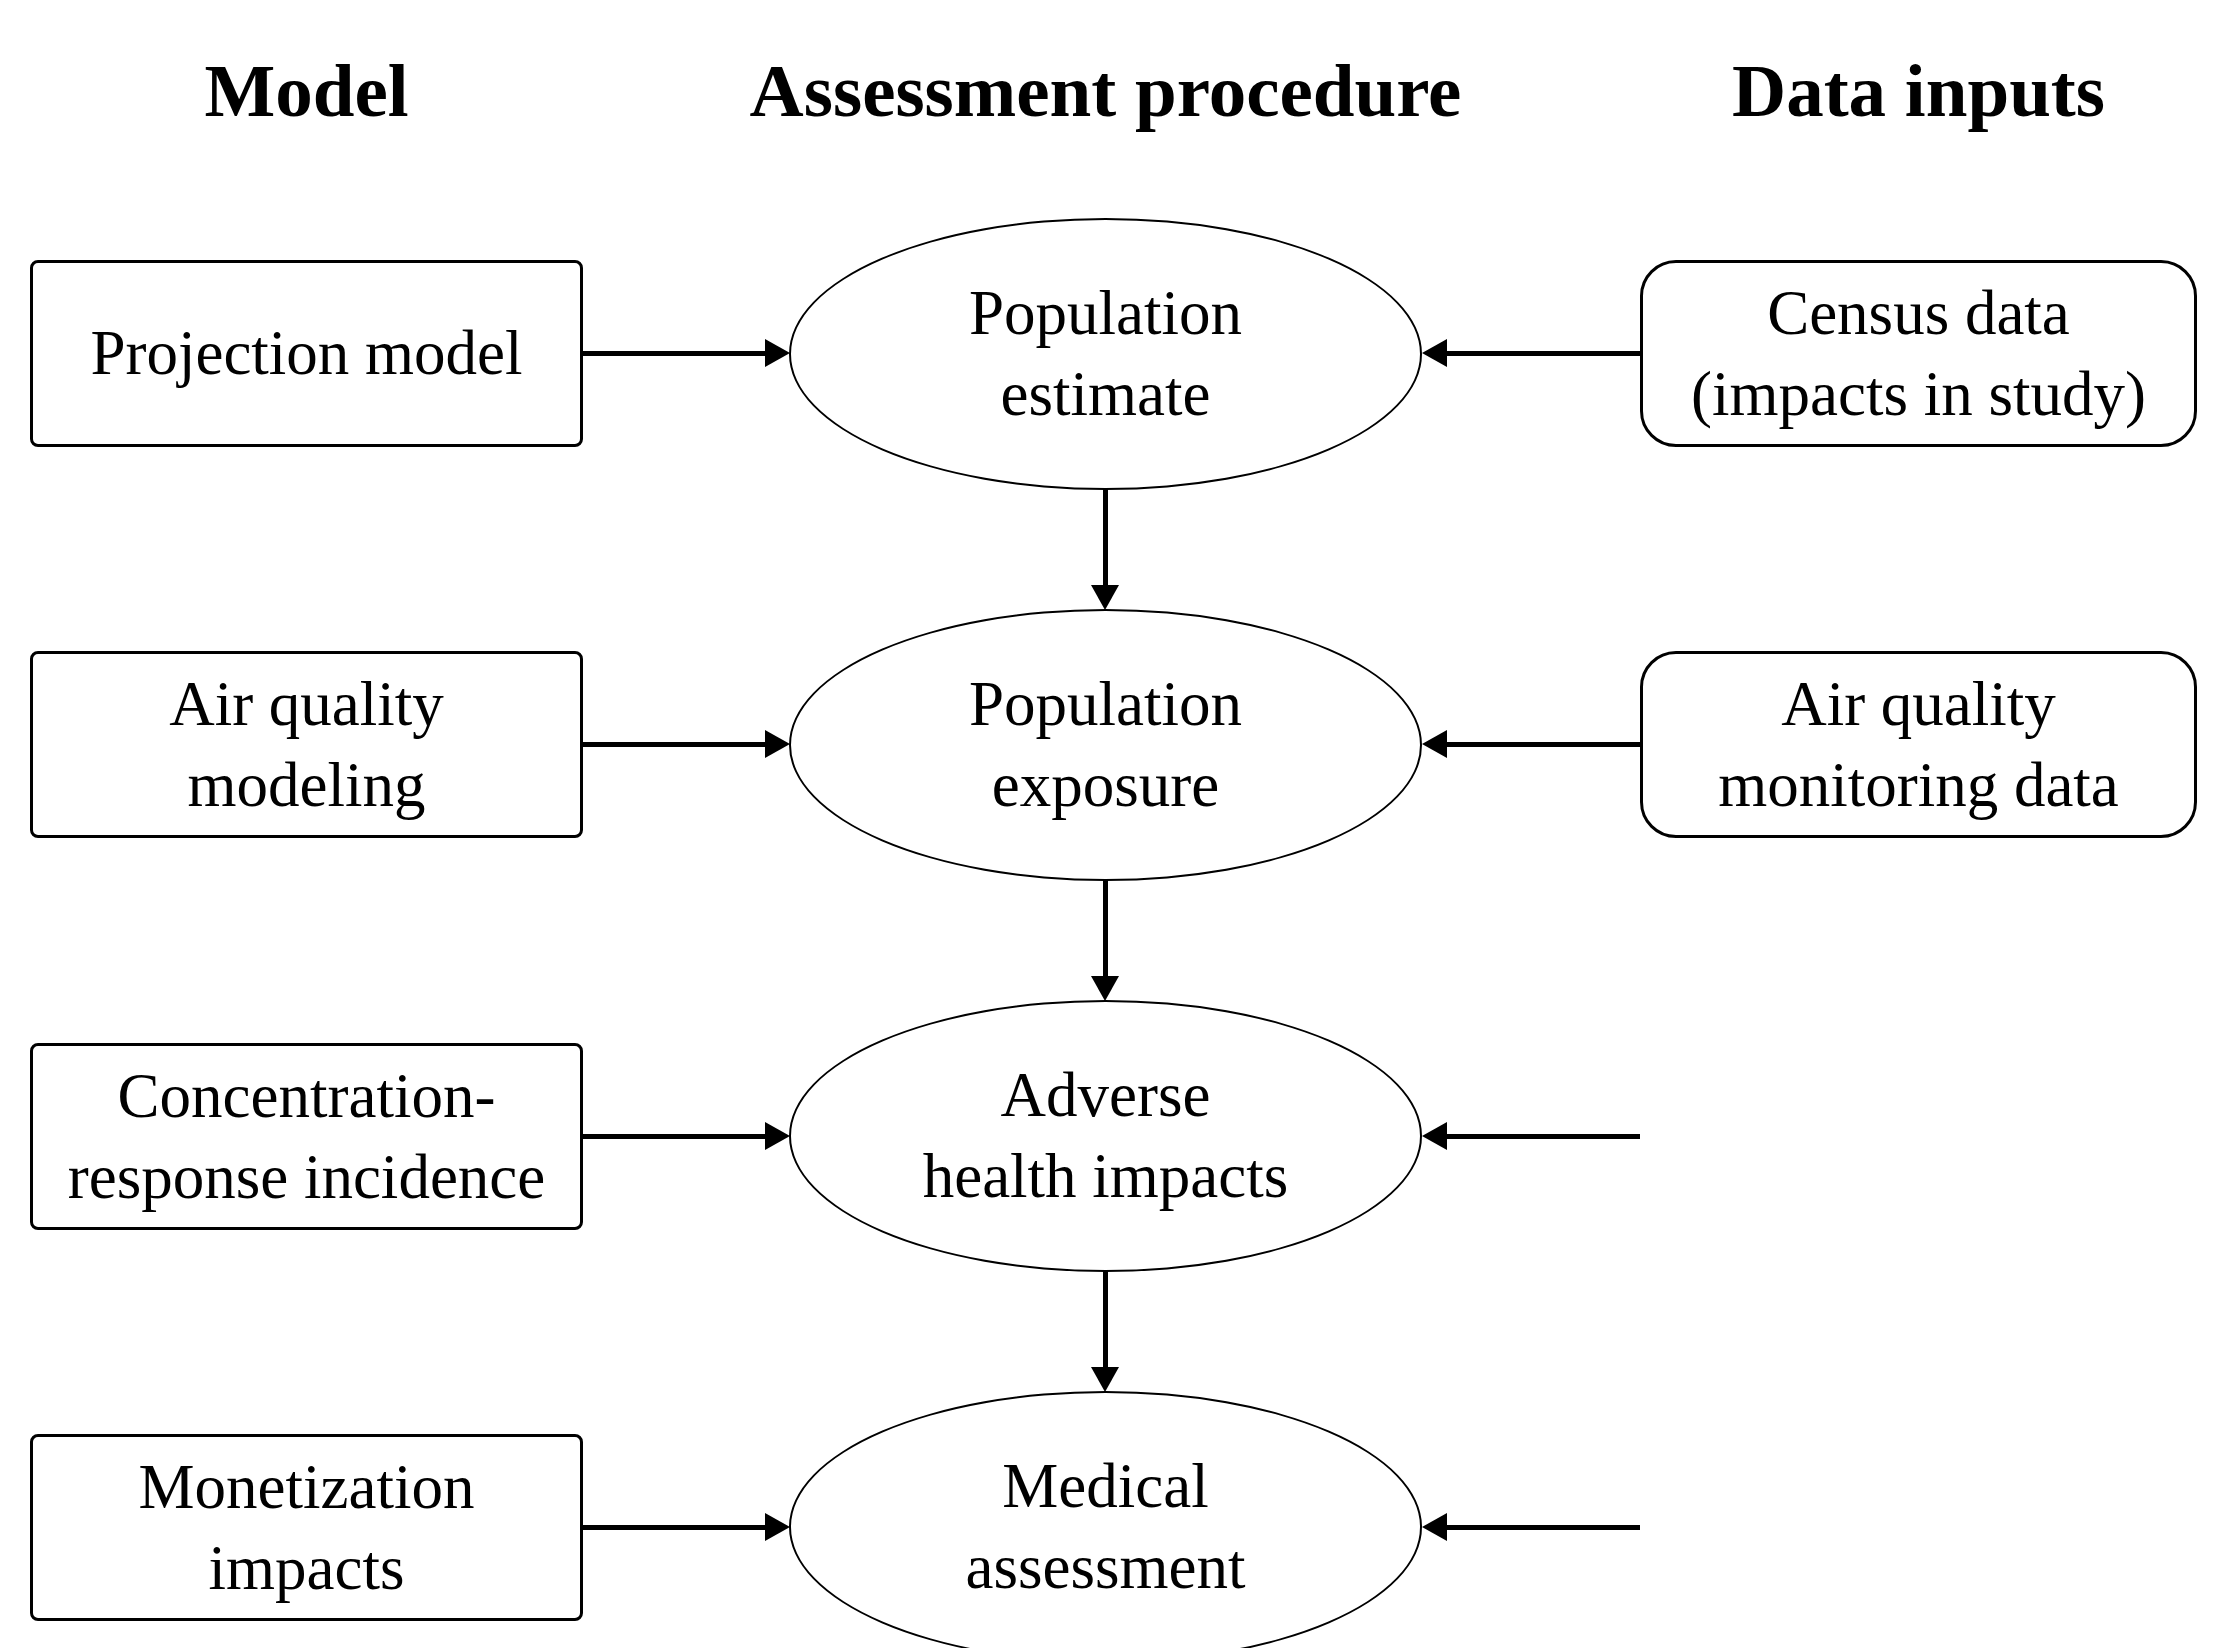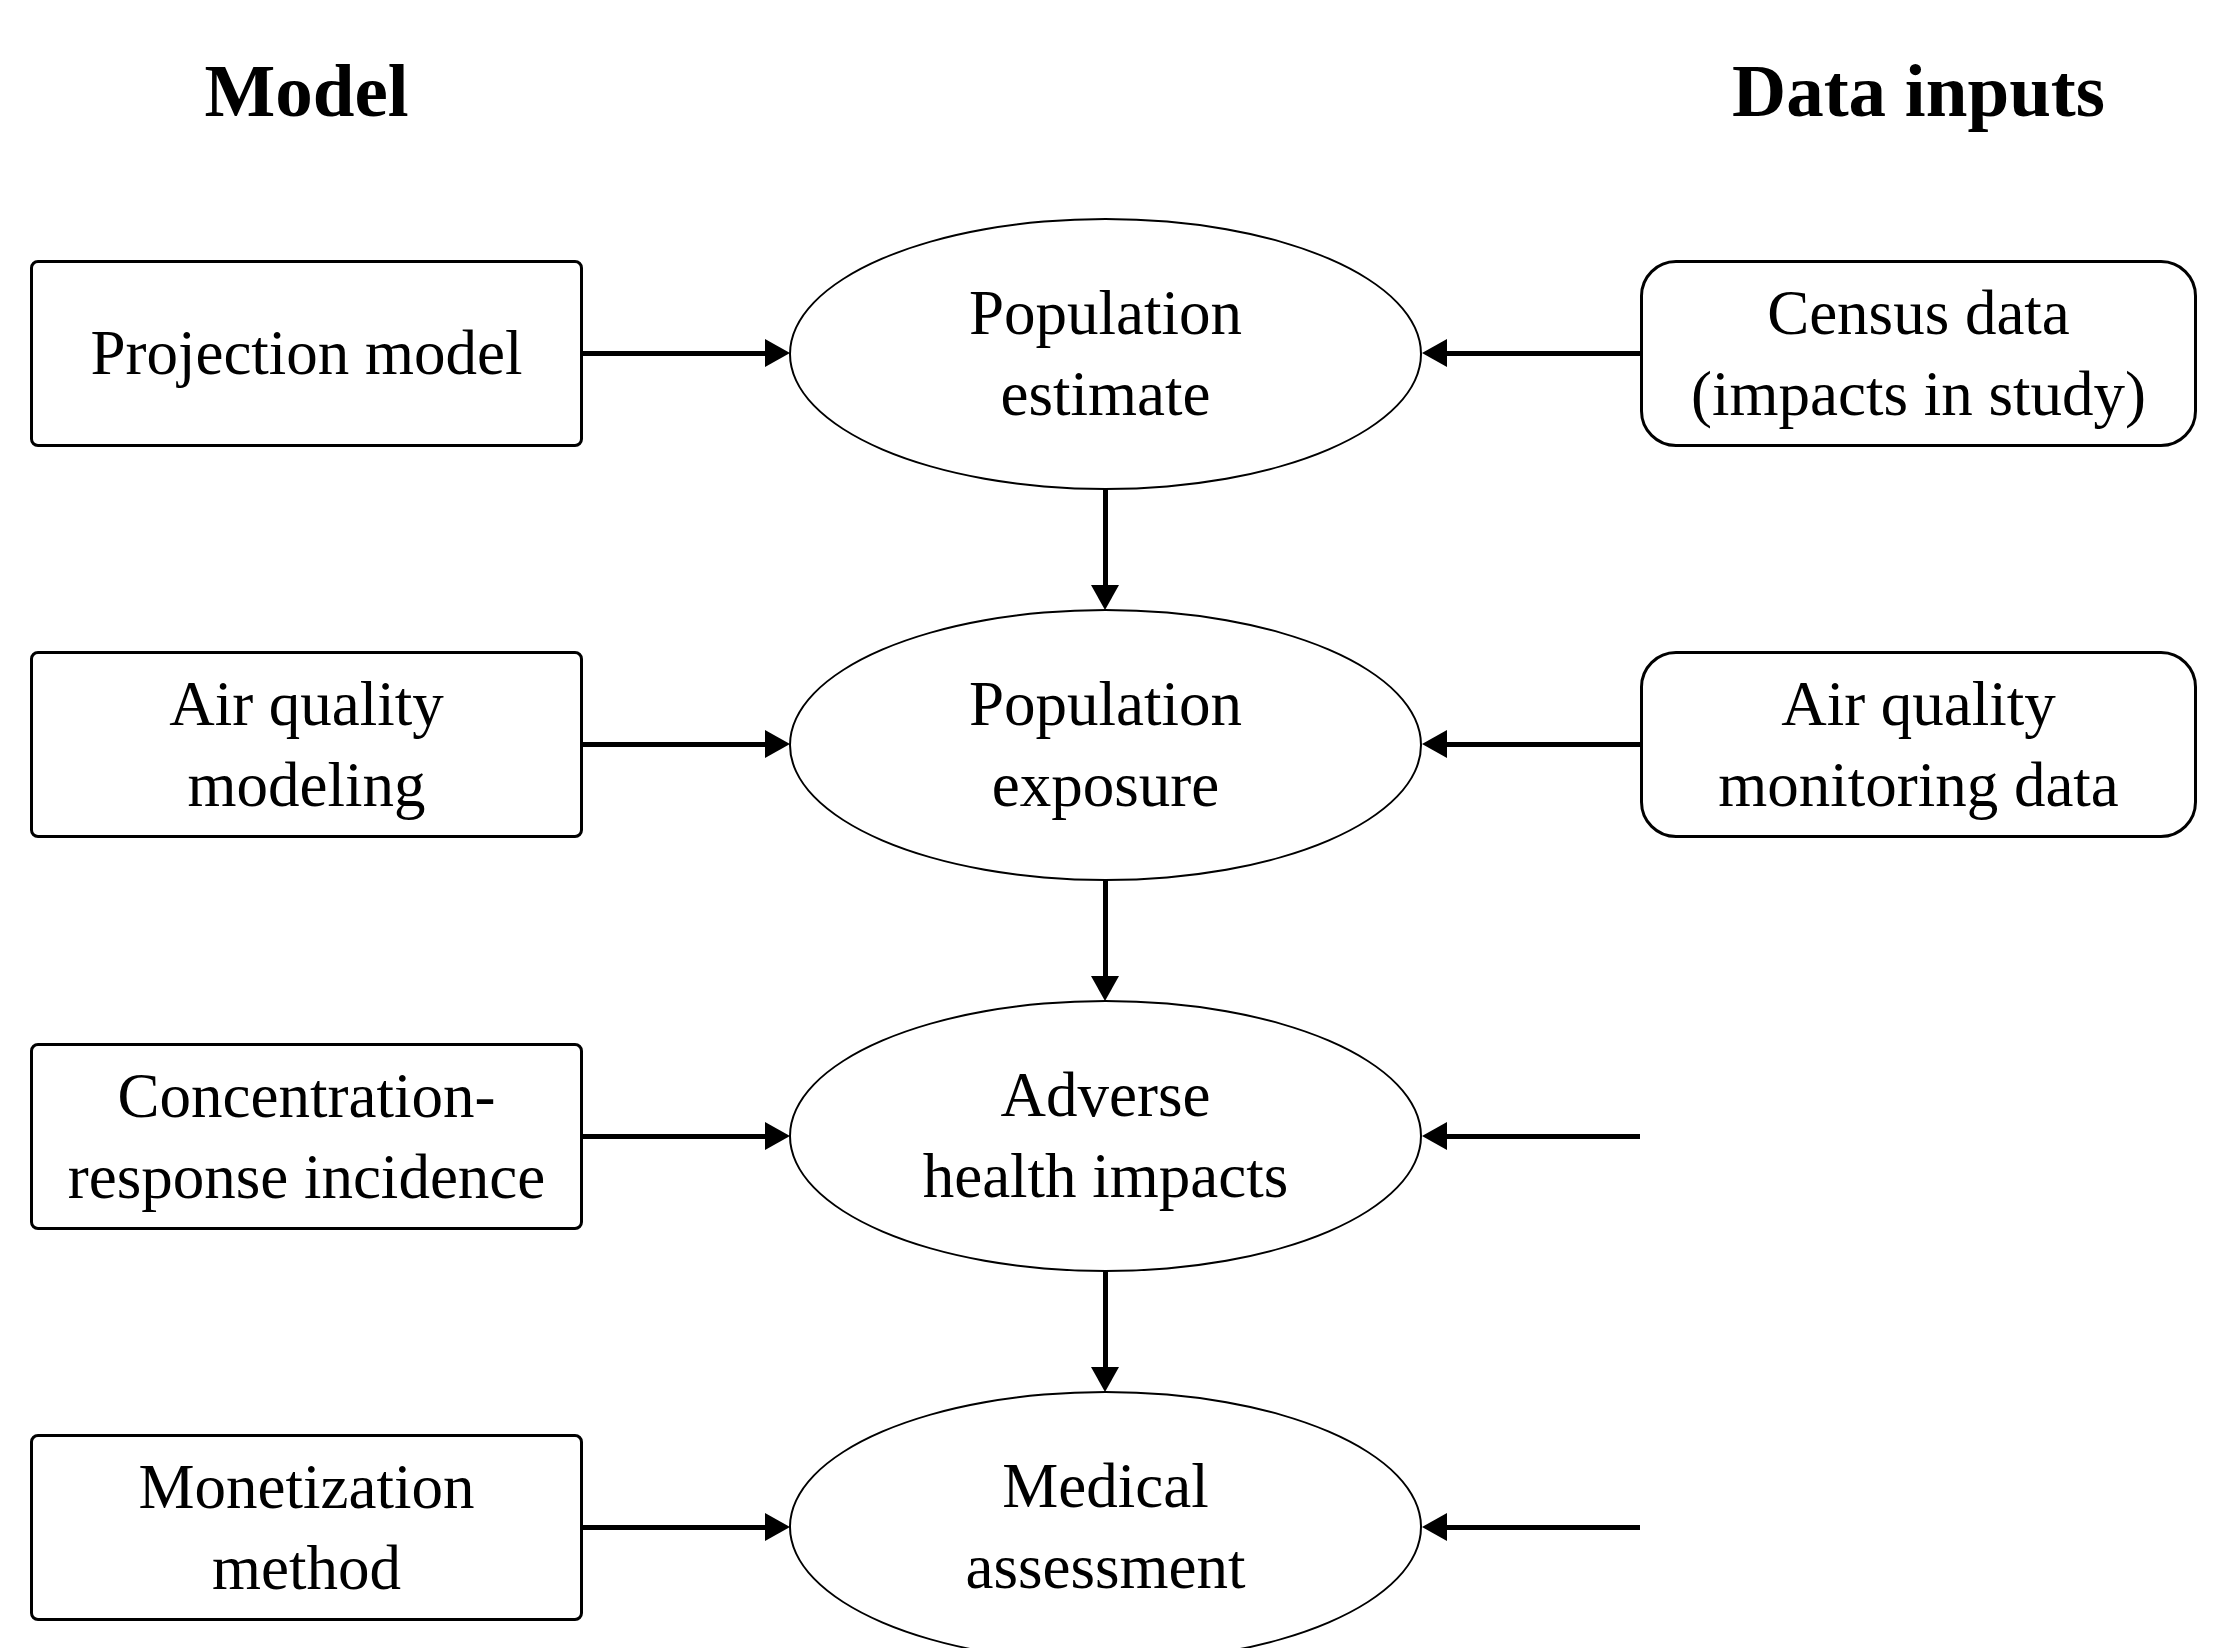--- a/index.html
+++ b/index.html
@@ -126,20 +126,21 @@
   .v23 .head-down { top: 937px; }
   .v34 .vline { top: 1231px; height: 100px; }
   .v34 .head-down { top: 1328px; }
 </style>
 </head>
 <body>
 
 <div class="canvas">
 
   <div class="col-header hdr-model">Model</div>
+  <div class="col-header hdr-procedure">Assessment procedure</div>
   <div class="col-header hdr-data">Data inputs</div>
 
   <div class="node rect left row1">Projection model</div>
   <div class="node ellipse row1">Population
 estimate</div>
   <div class="node rect right row1">Census data
 (impacts in study)</div>
 
   <div class="node rect left row2">Air quality
 modeling</div>
@@ -147,21 +148,21 @@
 exposure</div>
   <div class="node rect right row2">Air quality
 monitoring data</div>
 
   <div class="node rect left row3">Concentration-
 response incidence</div>
   <div class="node ellipse row3">Adverse
 health impacts</div>
 
   <div class="node rect left row4">Monetization
-method</div>
+impacts</div>
   <div class="node ellipse row4">Medical
 assessment</div>
 
   <div class="ar1 from-left">
     <div class="hline"></div>
     <div class="head-right"></div>
   </div>
   <div class="ar2 from-left">
     <div class="hline"></div>
     <div class="head-right"></div>

